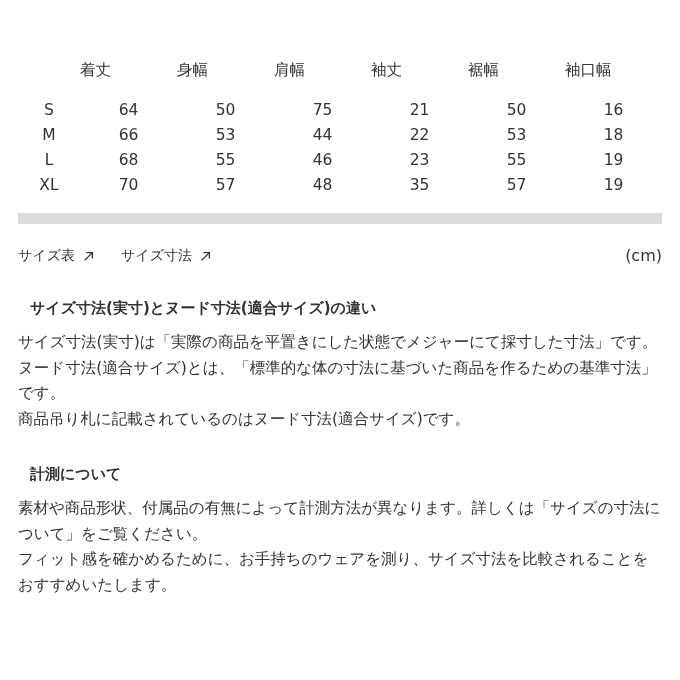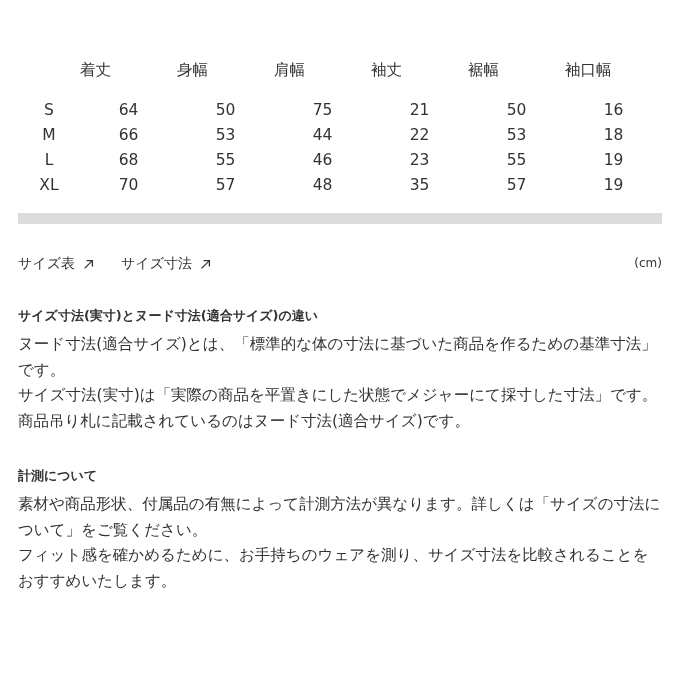--- a/index.html
+++ b/index.html
@@ -43,50 +43,50 @@
   
   .hscrollbar{
     margin-top:15px;
     height:11px;
     width:100%;
     background:var(--scrollbar);
   }
 
   
   .links-row{
-    margin-top:30px;
+    margin-top:22px;
     display:flex;
     align-items:center;
   }
   .link{
     display:inline-flex;
     align-items:center;
     font-size:14px;
     line-height:19px;
     color:var(--text);
     cursor:pointer;
     margin-right:26px;
   }
   .link .arrow{
     margin-left:7px;
     width:13px;height:13px;
     display:inline-block;
   }
   .unit-label{
     margin-left:auto;
-    font-size:12px;
+    font-size:16px;
     line-height:19px;
   }
 
   
   .section{margin-top:33px;}
   .section + .section{margin-top:32px;}
   .section h3{
-    margin:0;
-    font-size:13px;
+    margin:12px;
+    font-size:15px;
     font-weight:bold;
     line-height:20px;
     color:var(--text);
   }
   .section .paras{margin-top:6px;}
   .section p{
     margin:0;
     font-size:15.5px;
     line-height:25.5px;
     color:var(--text);
@@ -181,22 +181,22 @@
           <path d="M7 4 H16 V13" stroke="#333333" stroke-width="2" fill="none"></path>
         </svg>
       </span>
     </span>
     <span class="unit-label">(cm)</span>
   </div>
 
   <div class="section">
     <h3>サイズ寸法(実寸)とヌード寸法(適合サイズ)の違い</h3>
     <div class="paras">
+      <p>サイズ寸法(実寸)は「実際の商品を平置きにした状態でメジャーにて採寸した寸法」です。</p>
       <p>ヌード寸法(適合サイズ)とは、「標準的な体の寸法に基づいた商品を作るための基準寸法」です。</p>
-      <p>サイズ寸法(実寸)は「実際の商品を平置きにした状態でメジャーにて採寸した寸法」です。</p>
       <p>商品吊り札に記載されているのはヌード寸法(適合サイズ)です。</p>
     </div>
   </div>
 
   <div class="section">
     <h3>計測について</h3>
     <div class="paras">
       <p>素材や商品形状、付属品の有無によって計測方法が異なります。詳しくは「サイズの寸法について」をご覧ください。</p>
       <p>フィット感を確かめるために、お手持ちのウェアを測り、サイズ寸法を比較されることをおすすめいたします。</p>
     </div>

